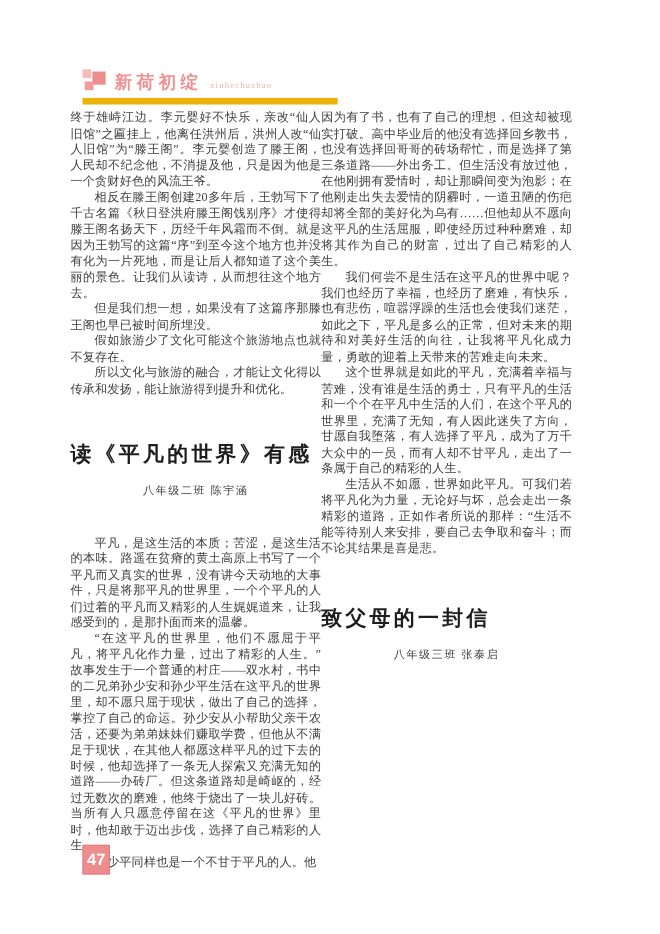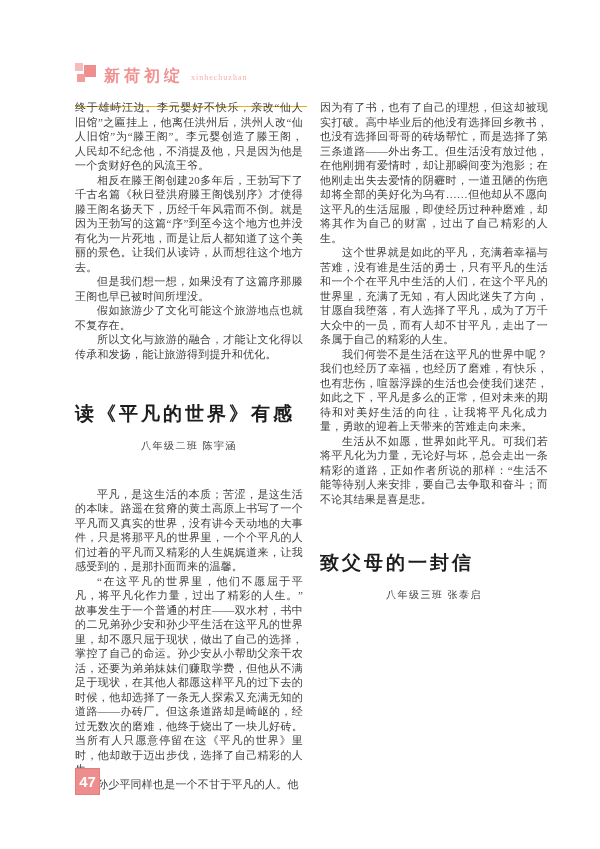--- a/index.html
+++ b/index.html
@@ -7,36 +7,36 @@
     position:relative;
     width:600px;height:849px;
     margin:0 auto;
     background:#ffffff;
     overflow:hidden;
     font-family:"Liberation Serif","DejaVu Serif",serif;
     color:#3d3d3d;
   }
   
   .header{position:absolute;left:75px;top:60px;width:232px;}
-  .brand-row{display:flex;align-items:flex-end;gap:7px;border-bottom:1px solid #eab308;padding-bottom:22px;}
+  .brand-row{display:flex;align-items:flex-end;gap:7px;border-bottom:6px solid #eab308;padding-bottom:5px;}
   .logo{position:relative;width:22px;height:24px;flex:0 0 auto;}
   .logo .sq{position:absolute;}
   .logo .sq1{left:0;top:3px;width:8px;height:8px;background:#f6bcbc;}
   .logo .sq2{left:9px;top:5px;width:12px;height:12px;background:#ee8e8e;}
   .logo .sq3{left:2px;top:14px;width:8px;height:8px;background:#f19d9d;}
   .brand-name{
     font-size:16px;font-weight:bold;color:#f09090;
     letter-spacing:4px;line-height:1;white-space:nowrap;
   }
   .brand-sub{font-size:8px;color:#f4b0b0;letter-spacing:1px;line-height:1;padding-bottom:2px;white-space:nowrap;}
   
   .columns{
-    position:absolute;left:75px;top:100px;
+    position:absolute;left:64px;top:100px;
     width:464px;height:700px;
-    display:flex;gap:17px;
+    display:flex;gap:0;
   }
   .col{width:228px;flex:0 0 auto;}
   .col p{
     margin:0;
     font-size:11px;
     line-height:14.5px;
     text-align:justify;
     text-indent:2em;
     letter-spacing:0.2px;
   }
@@ -110,22 +110,22 @@
 
       <div class="left-body">
         <p>平凡，是这生活的本质；苦涩，是这生活的本味。路遥在贫瘠的黄土高原上书写了一个平凡而又真实的世界，没有讲今天动地的大事件，只是将那平凡的世界里，一个个平凡的人们过着的平凡而又精彩的人生娓娓道来，让我感受到的，是那扑面而来的温馨。</p>
         <p>“在这平凡的世界里，他们不愿屈于平凡，将平凡化作力量，过出了精彩的人生。”故事发生于一个普通的村庄——双水村，书中的二兄弟孙少安和孙少平生活在这平凡的世界里，却不愿只屈于现状，做出了自己的选择，掌控了自己的命运。孙少安从小帮助父亲干农活，还要为弟弟妹妹们赚取学费，但他从不满足于现状，在其他人都愿这样平凡的过下去的时候，他却选择了一条无人探索又充满无知的道路——办砖厂。但这条道路却是崎岖的，经过无数次的磨难，他终于烧出了一块儿好砖。当所有人只愿意停留在这《平凡的世界》里时，他却敢于迈出步伐，选择了自己精彩的人生。</p>
         <p>孙少平同样也是一个不甘于平凡的人。他</p>
       </div>
     </div>
 
     <div class="col">
       <p class="noindent">因为有了书，也有了自己的理想，但这却被现实打破。高中毕业后的他没有选择回乡教书，也没有选择回哥哥的砖场帮忙，而是选择了第三条道路——外出务工。但生活没有放过他，在他刚拥有爱情时，却让那瞬间变为泡影；在他刚走出失去爱情的阴霾时，一道丑陋的伤疤却将全部的美好化为乌有……但他却从不愿向这平凡的生活屈服，即使经历过种种磨难，却将其作为自己的财富，过出了自己精彩的人生。</p>
+      <p>我们何尝不是生活在这平凡的世界中呢？我们也经历了幸福，也经历了磨难，有快乐，也有悲伤，喧嚣浮躁的生活也会使我们迷茫，如此之下，平凡是多么的正常，但对未来的期待和对美好生活的向往，让我将平凡化成力量，勇敢的迎着上天带来的苦难走向未来。</p>
       <p>这个世界就是如此的平凡，充满着幸福与苦难，没有谁是生活的勇士，只有平凡的生活和一个个在平凡中生活的人们，在这个平凡的世界里，充满了无知，有人因此迷失了方向，甘愿自我堕落，有人选择了平凡，成为了万千大众中的一员，而有人却不甘平凡，走出了一条属于自己的精彩的人生。</p>
-      <p>我们何尝不是生活在这平凡的世界中呢？我们也经历了幸福，也经历了磨难，有快乐，也有悲伤，喧嚣浮躁的生活也会使我们迷茫，如此之下，平凡是多么的正常，但对未来的期待和对美好生活的向往，让我将平凡化成力量，勇敢的迎着上天带来的苦难走向未来。</p>
       <p>生活从不如愿，世界如此平凡。可我们若将平凡化为力量，无论好与坏，总会走出一条精彩的道路，正如作者所说的那样：“生活不能等待别人来安排，要自己去争取和奋斗；而不论其结果是喜是悲。</p>
 
       <div class="right-title-block">
         <h2 class="article-title">致父母的一封信</h2>
         <div class="article-author">八年级三班 张泰启</div>
       </div>
 
     </div>
 
   </div>

